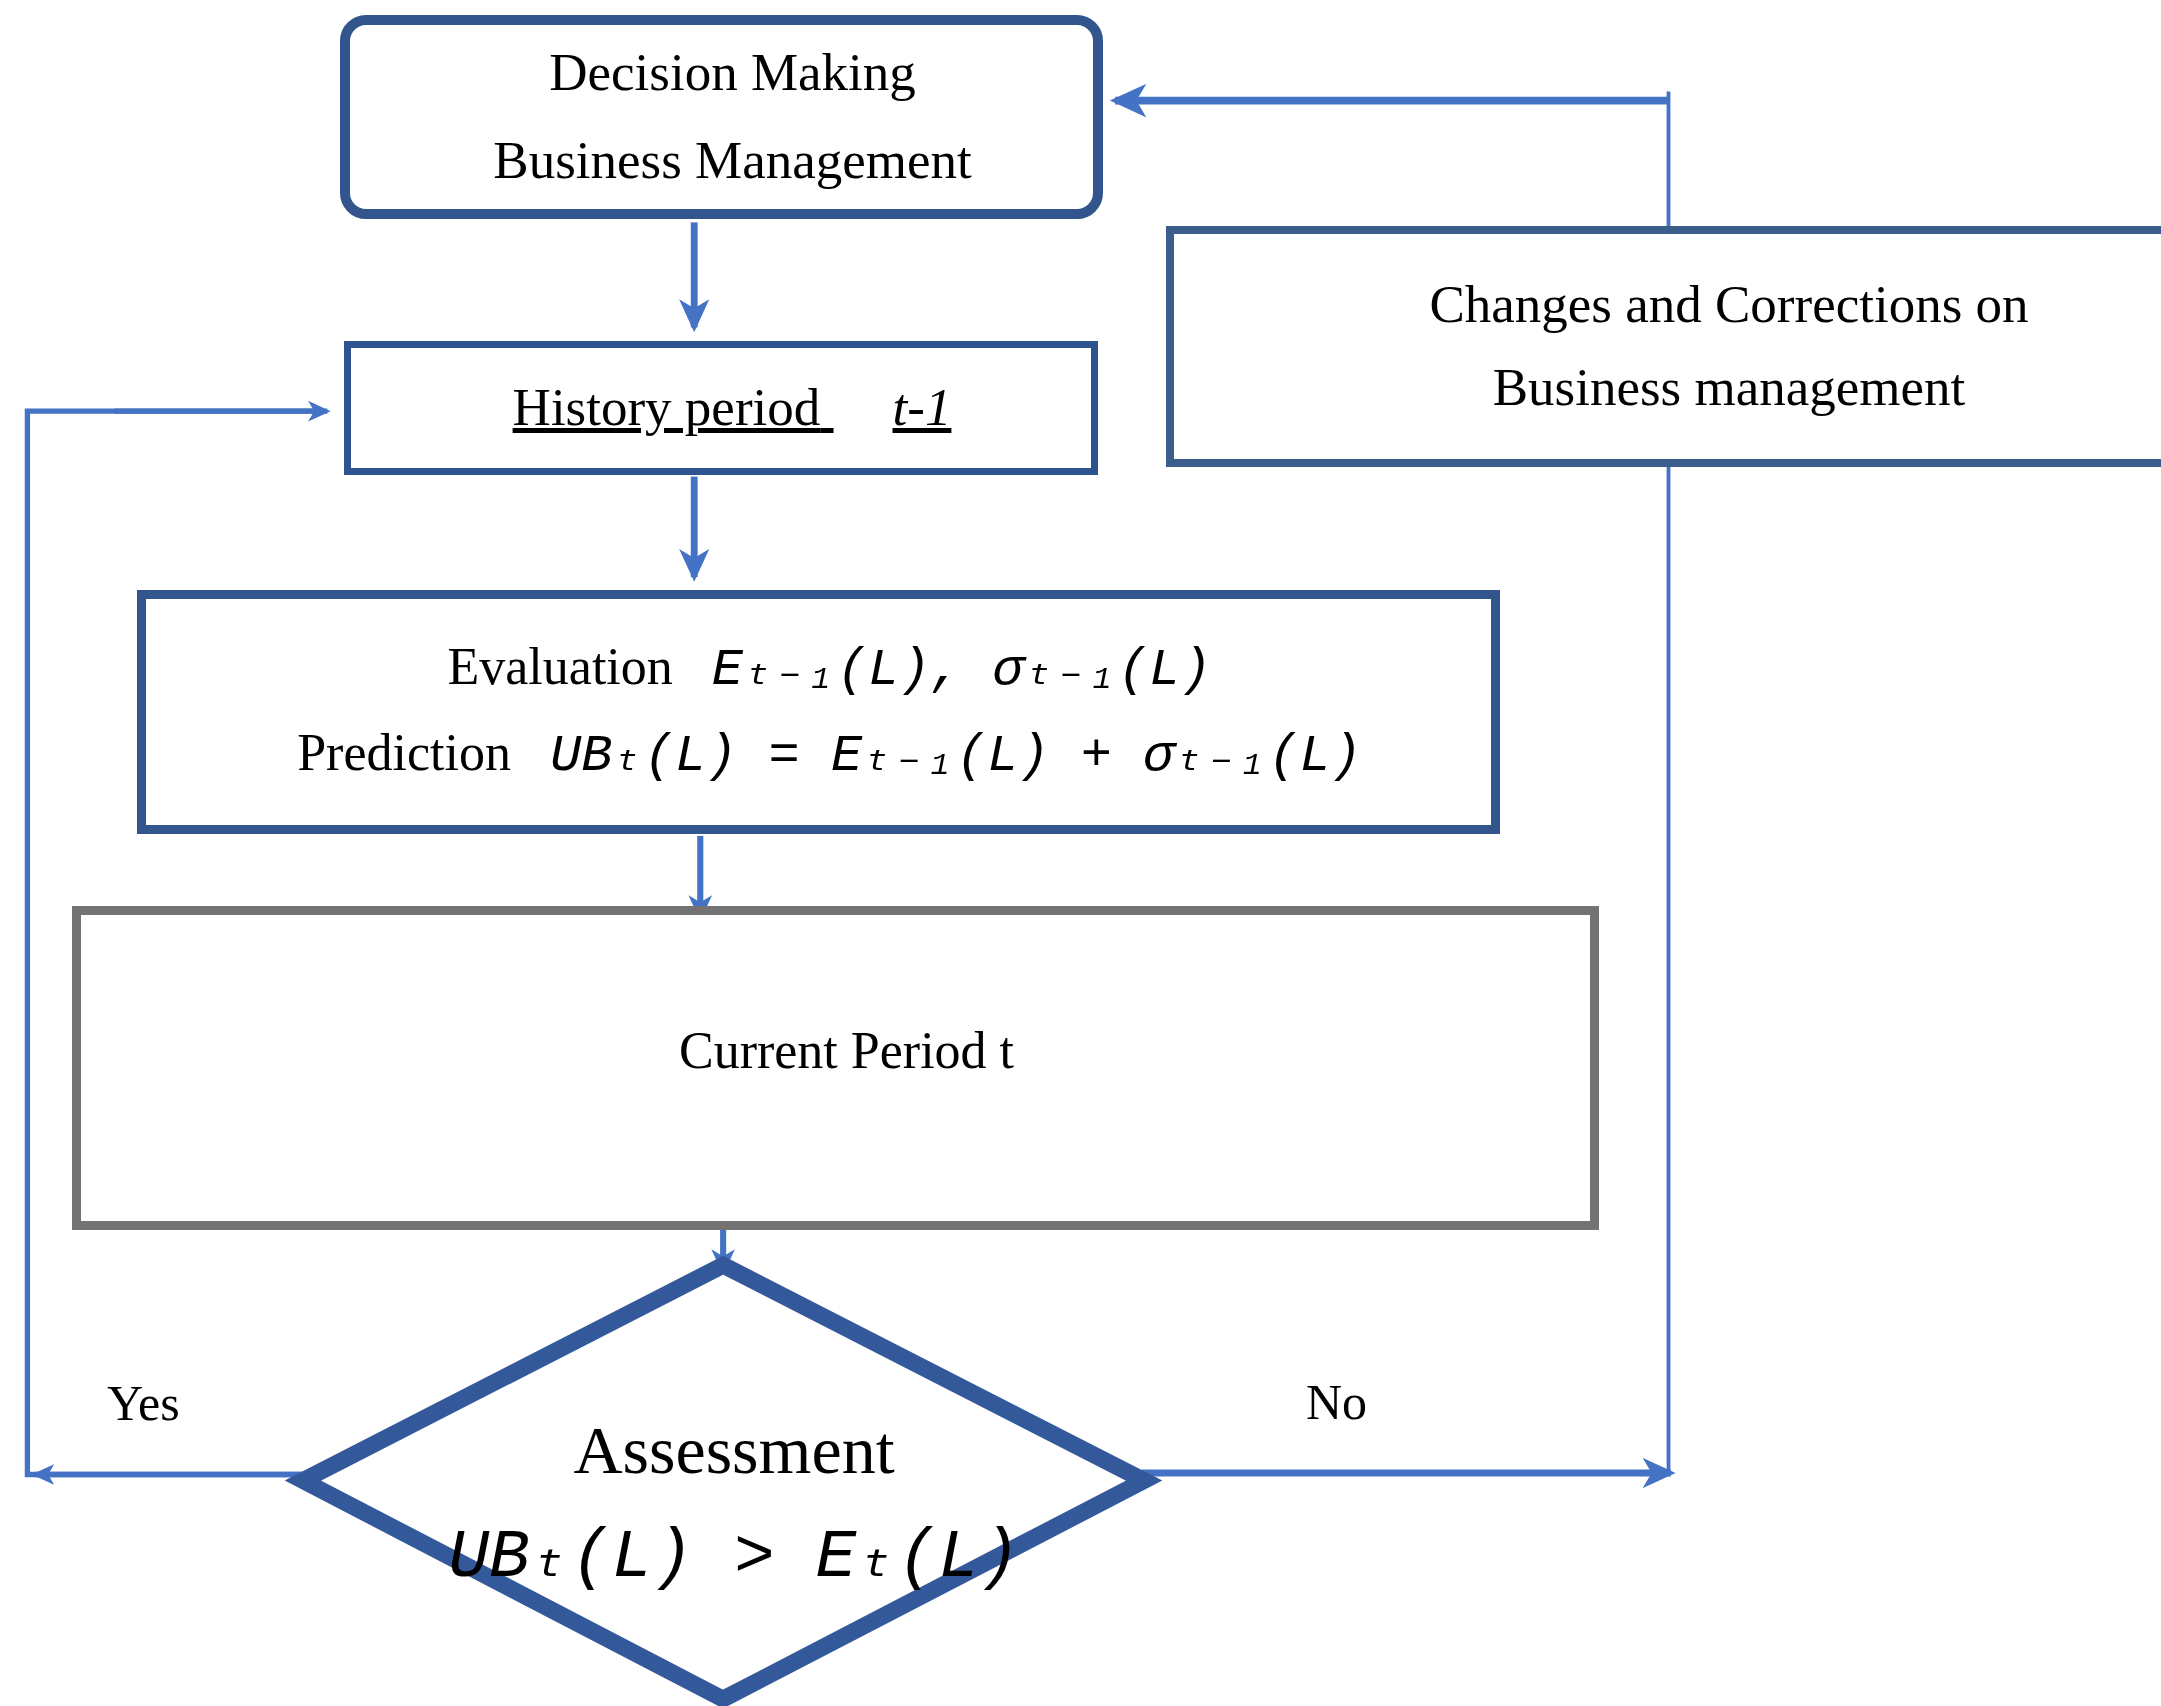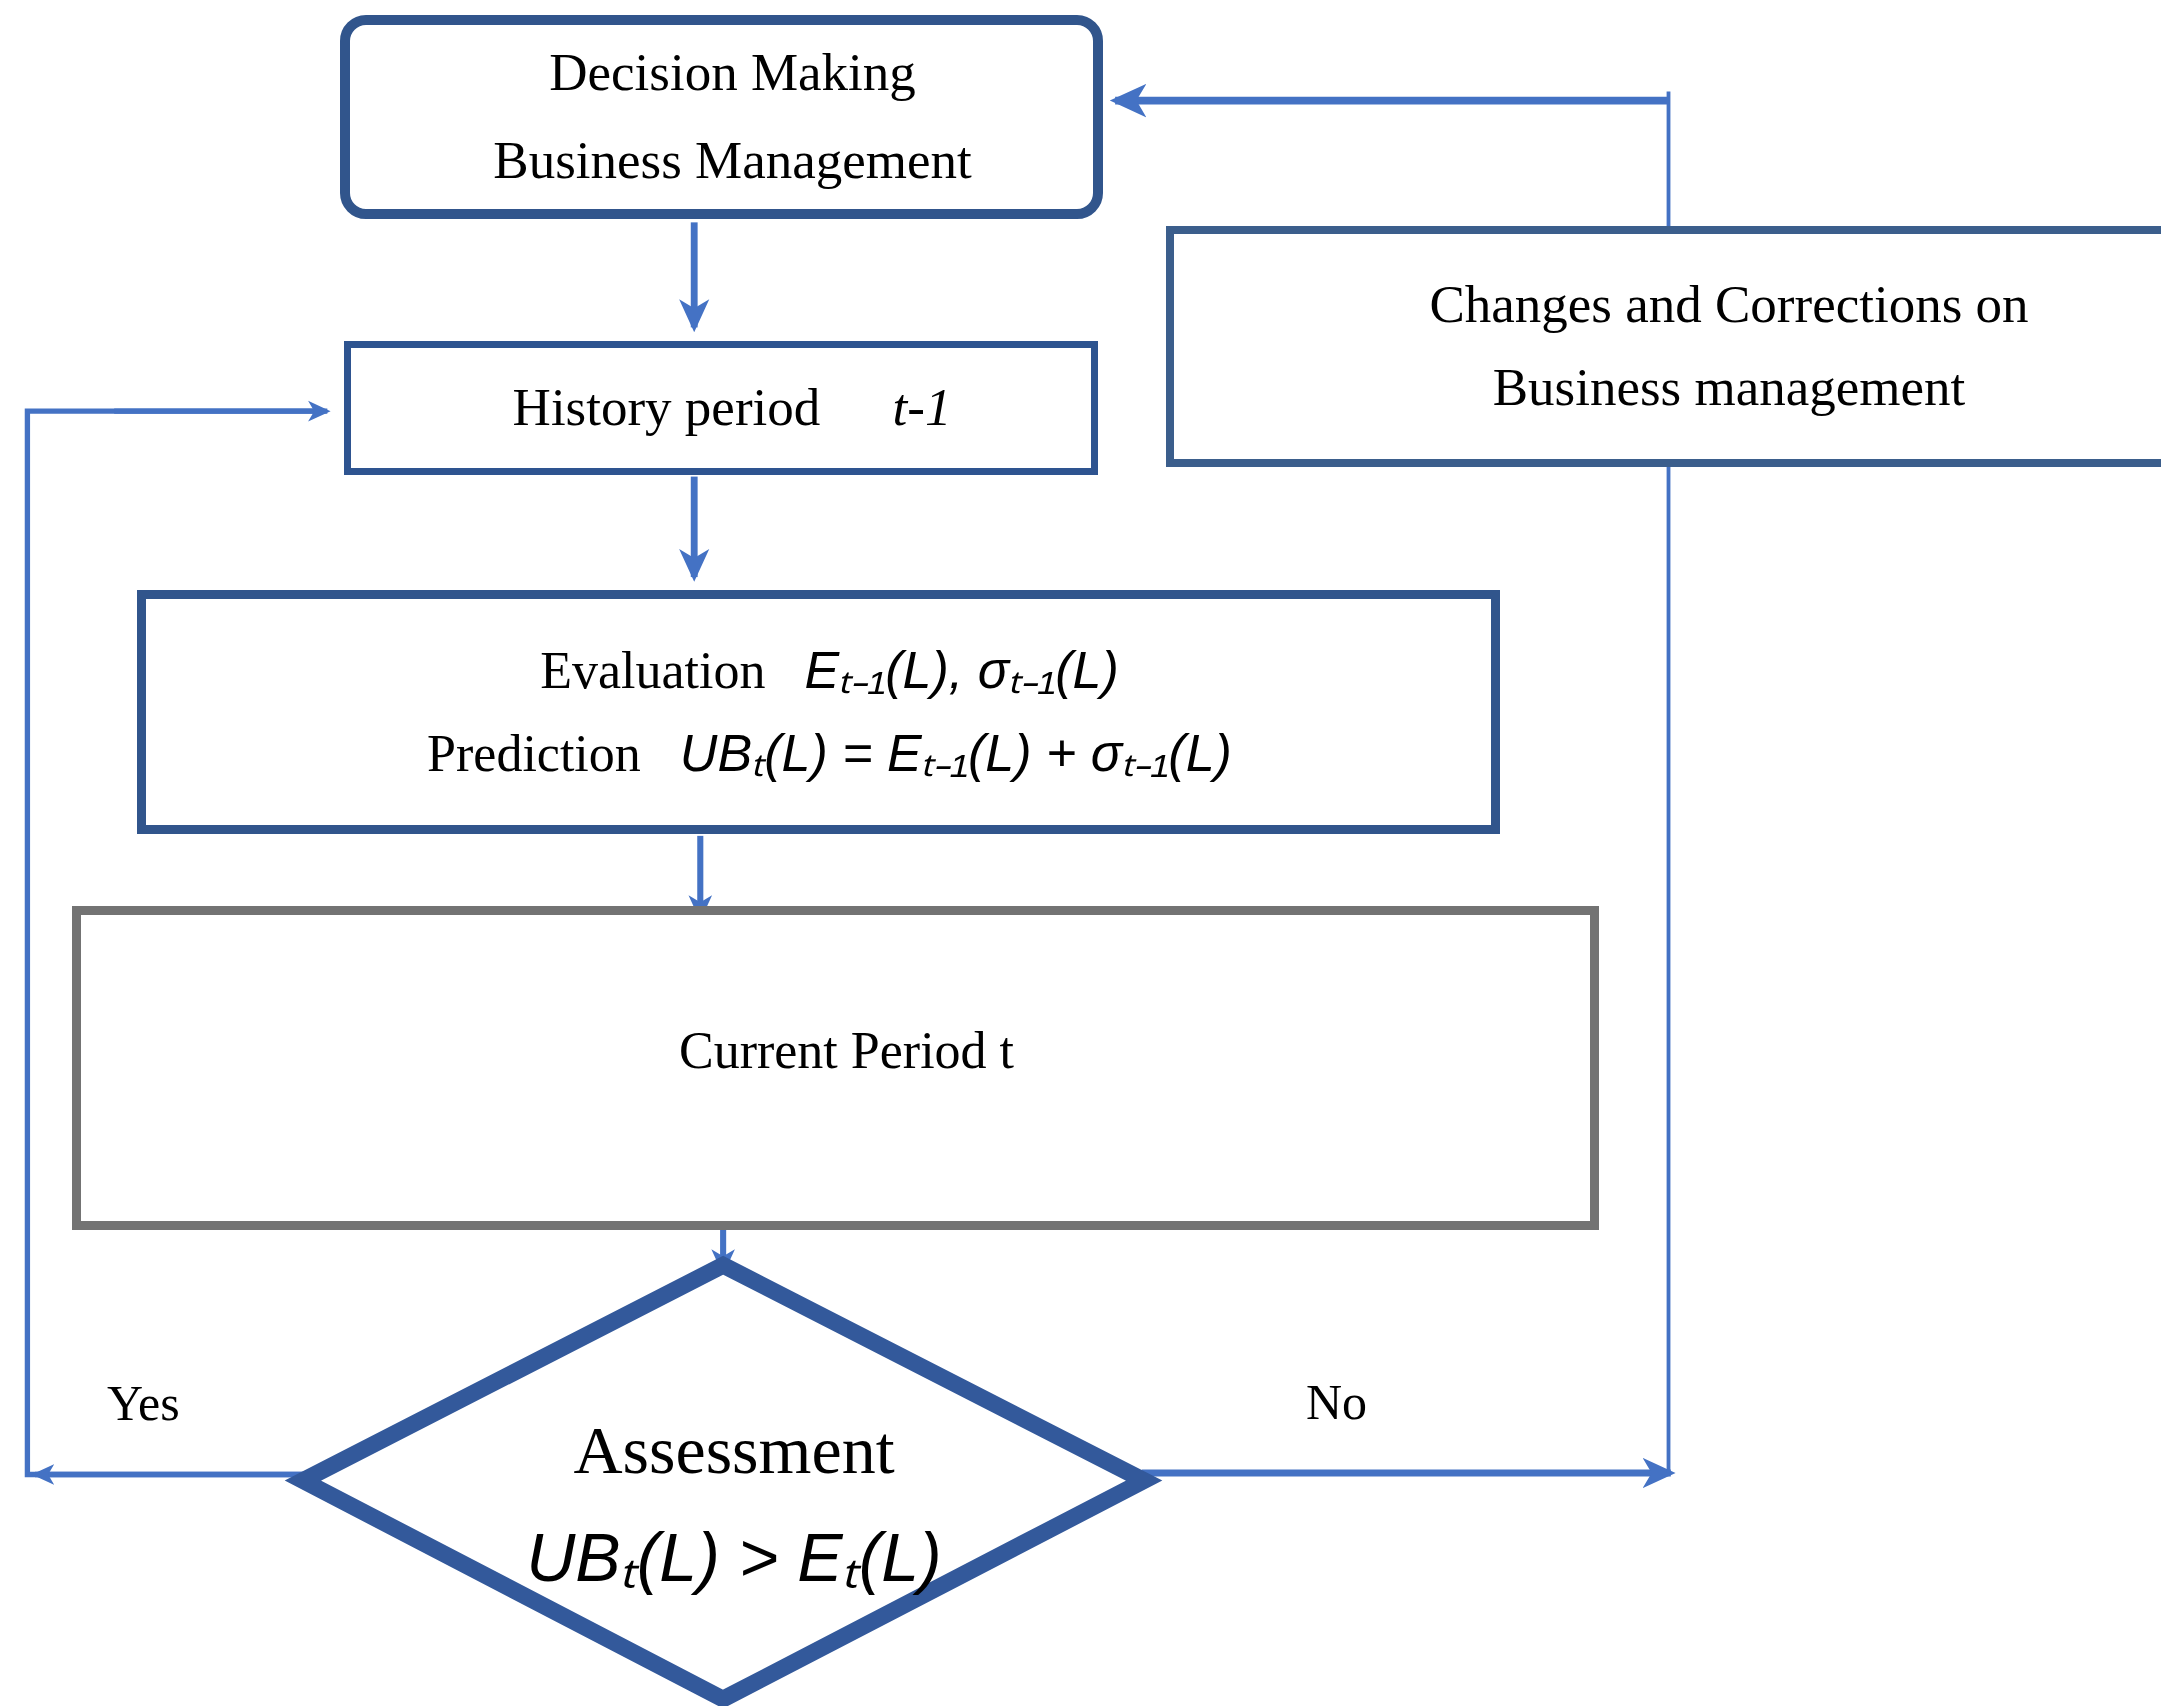--- a/index.html
+++ b/index.html
@@ -54,20 +54,21 @@
     left:1166px; top:226px; width:1104px; height:241px;
     border:8.4px solid #3B5E8C;
   }
   #node-changes .line{ font-size:53px; }
   #node-changes .line:first-child{ margin-bottom:27px; }
 
   
   #node-history{
     left:344px; top:341px; width:754px; height:134px;
     border:7.6px solid #2E5490;
+    text-decoration:underline;
   }
   #node-history .line{ font-size:53px; }
 
   
   #node-evaluation{
     left:137px; top:590px; width:1363px; height:244px;
     border:9px solid #31558C;
   }
   #node-evaluation .line{ font-size:52px; }
   #node-evaluation .line:first-child{ margin-bottom:27px; }
@@ -96,21 +97,21 @@
     line-height:1;
     color:#000000;
     z-index:6;
     white-space:nowrap;
   }
   #label-yes{ left:107px; top:1378px; }
   #label-no{  left:1306px; top:1377px; }
 
   
   i{ font-style:italic; }
-  .mathit{ font-style:italic; font-family:Liberation Sans, sans-serif; }
+  .mathit{ font-style:italic; font-family:Liberation Mono, monospace; }
 </style>
 </head>
 <body>
 
 <div id="stage">
 
   <svg id="wires" viewBox="0 0 2839 2241">
     <defs>
       <marker id="arrowBlue" viewBox="0 0 10 10" refX="8.2" refY="5" markerWidth="5.0" markerHeight="5.0" orient="auto-start-reverse">
         <path d="M 0 0.6 L 9.6 5 L 0 9.4 L 2.6 5 Z" fill="#4472C4"></path>

